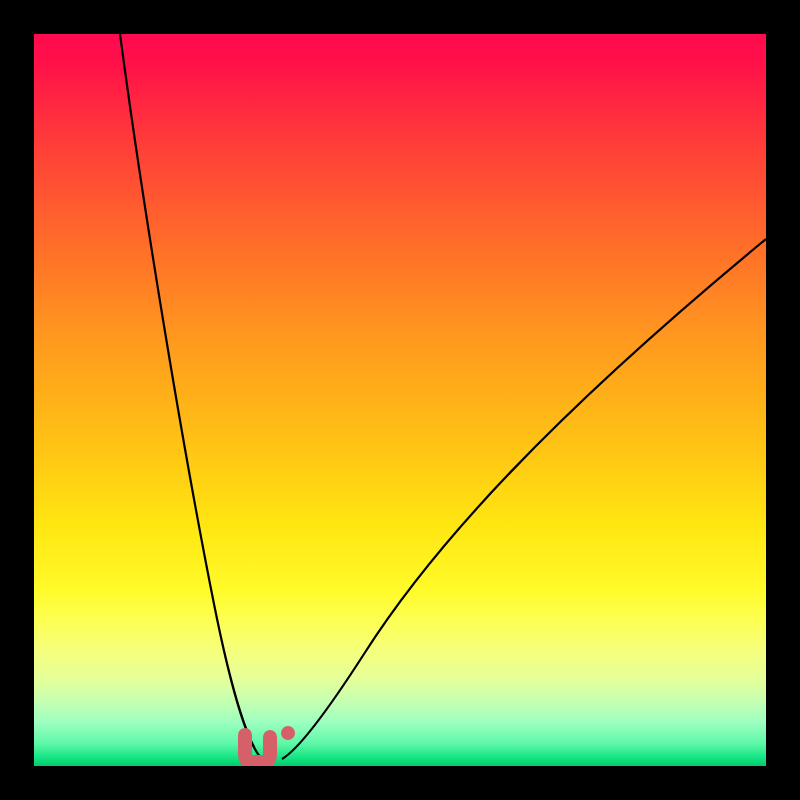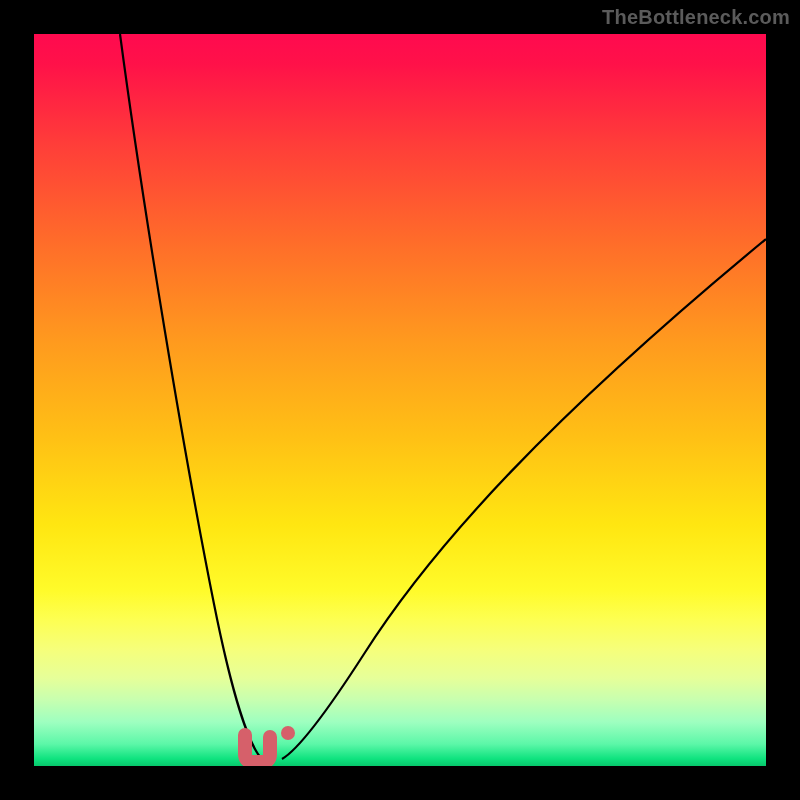--- a/index.html
+++ b/index.html
@@ -77,21 +77,20 @@
     stroke-linejoin: round;
   }
   .marker-dot {
     fill: #d6606a;
   }
 </style>
 </head>
 <body>
 
 <div class="frame">
-  <div class="watermark">TheBottleneck.com</div>
 
   <div class="plot">
     <div class="gradient"></div>
 
     <svg class="curves" viewBox="0 0 732 732" preserveAspectRatio="none">
 
       <path class="curve" d="M 86 0
                C 110 180, 150 420, 180 570
                C 198 660, 215 712, 228 725"></path>
 

